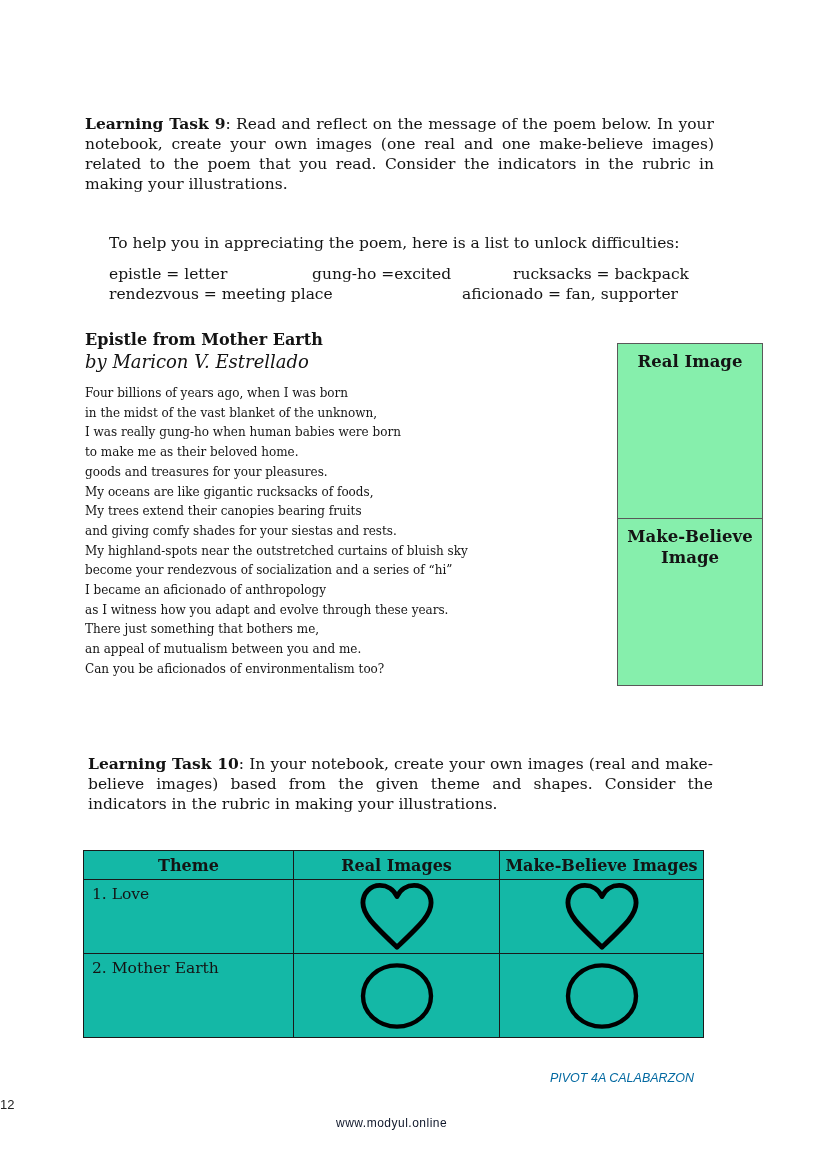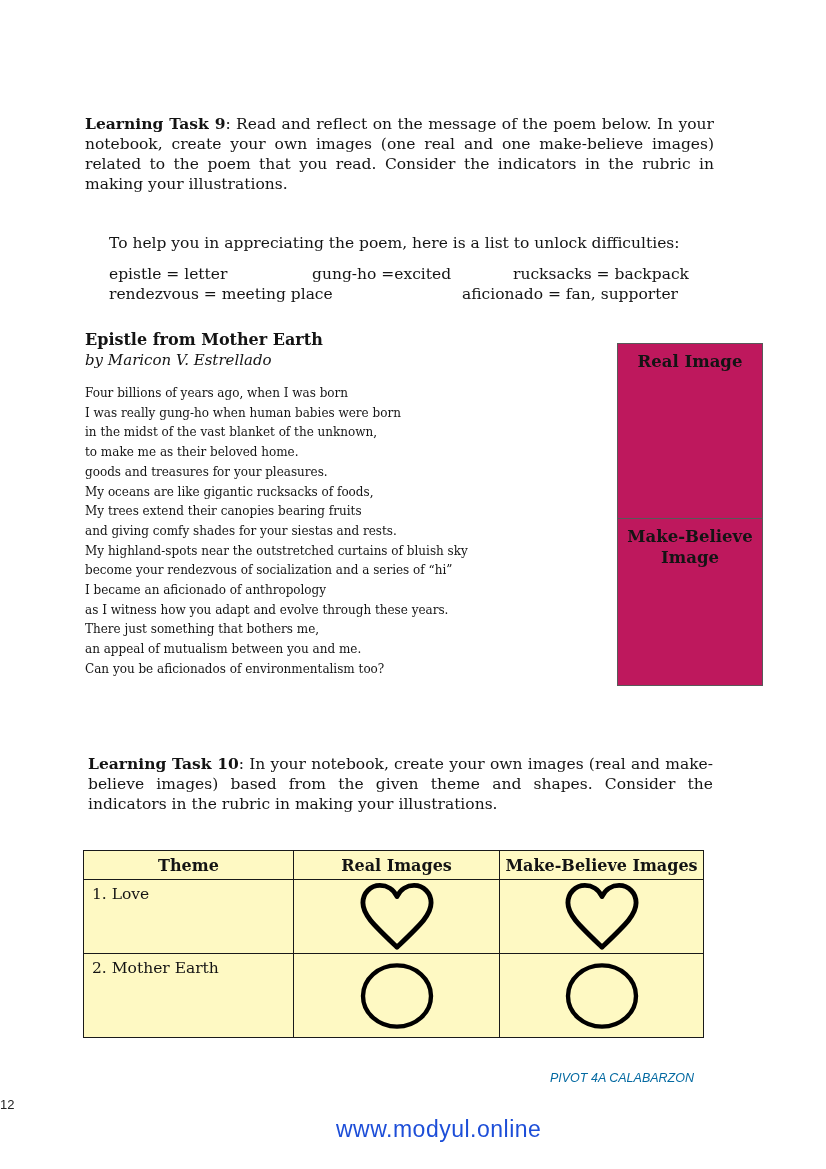--- a/index.html
+++ b/index.html
@@ -17,29 +17,29 @@
     position: absolute;
     font-size: 15.5px;
     line-height: 20px;
     text-align: justify;
     color: #141414;
   }
   .bold { font-weight: bold; }
   .abs { position: absolute; }
   .body-text { font-size: 15.5px; line-height: 20px; margin-left: 24px; }
   .poem-title { font-weight: bold; font-size: 16px; }
-  .poem-author { font-style: italic; font-size: 15px; }
+  .poem-author { font-style: italic; font-size: 18px; }
   .poem-line { font-size: 12px; line-height: 19.7px; white-space: nowrap; }
 
   .side-box {
     position: absolute;
     left: 617px; top: 343px;
     width: 146px; height: 343px;
     border: 1.5px solid #595959;
-    background: #be185d;
+    background: #86efac;
   }
   .side-cell-top {
     height: 174.5px;
     border-bottom: 1.5px solid #595959;
   }
   .side-cell-label {
     padding-top: 7px;
     text-align: center;
     font-weight: bold;
     font-size: 16.5px;
@@ -48,21 +48,21 @@
 
   .shape-table {
     position: absolute;
     left: 83px; top: 850px;
     width: 620px;
     border-collapse: collapse;
     table-layout: fixed;
   }
   .shape-table td, .shape-table th {
     border: 1.5px solid #1a1a1a;
-    background: #fef9c3;
+    background: #14b8a6;
     vertical-align: top;
   }
   .shape-table th {
     font-size: 16px;
     font-weight: bold;
     text-align: center;
     height: 29px;
     vertical-align: middle;
     font-family: "DejaVu Serif", serif;
   }
@@ -96,23 +96,23 @@
     left: 0; right: 20px;
     font-family: "Liberation Sans", sans-serif;
     font-size: 13px;
     color: #222222;
   }
   .watermark {
     position: absolute;
     top: 1116px;
     left: 336px;
     font-family: "Liberation Sans", sans-serif;
-    font-size: 23px;
+    font-size: 12px;
     letter-spacing: 0.5px;
-    color: #1d4ed8;
+    color: #0f172a;
   }
 </style>
 </head>
 <body>
 
 <div class="page">
 
   <div class="para" style="left:85px; top:114px; width:629px;">
     <span class="bold">Learning Task 9</span><span>: Read and reflect on the message of the poem below. In your notebook, create your own images (one real and one make-believe images) related to the poem that you read. Consider the indicators in the rubric in making your illustrations.</span>
   </div>
@@ -125,22 +125,22 @@
     <span class="abs body-text" style="left:489px; top:264px;">rucksacks = backpack</span>
     <span class="abs body-text" style="left:85px;  top:284px;">rendezvous = meeting place</span>
     <span class="abs body-text" style="left:438px; top:284px;">aficionado = fan, supporter</span>
   </div>
 
   <div class="abs poem-title" style="left:85px; top:330px;">Epistle from Mother Earth</div>
   <div class="abs poem-author" style="left:85px; top:351px;">by Maricon V. Estrellado</div>
 
   <div class="abs" style="left:85px; top:384px;">
     <div class="poem-line">Four billions of years ago, when I was born</div>
+    <div class="poem-line">in the midst of the vast blanket of the unknown,</div>
     <div class="poem-line">I was really gung-ho when human babies were born</div>
-    <div class="poem-line">in the midst of the vast blanket of the unknown,</div>
     <div class="poem-line">to make me as their beloved home.</div>
     <div class="poem-line">goods and treasures for your pleasures.</div>
     <div class="poem-line">My oceans are like gigantic rucksacks of foods,</div>
     <div class="poem-line">My trees extend their canopies bearing fruits</div>
     <div class="poem-line">and giving comfy shades for your siestas and rests.</div>
     <div class="poem-line">My highland-spots near the outstretched curtains of bluish sky</div>
     <div class="poem-line">become your rendezvous of socialization and a series of “hi”</div>
     <div class="poem-line">I became an aficionado of anthropology</div>
     <div class="poem-line">as I witness how you adapt and evolve through these years.</div>
     <div class="poem-line">There just something that bothers me,</div>

